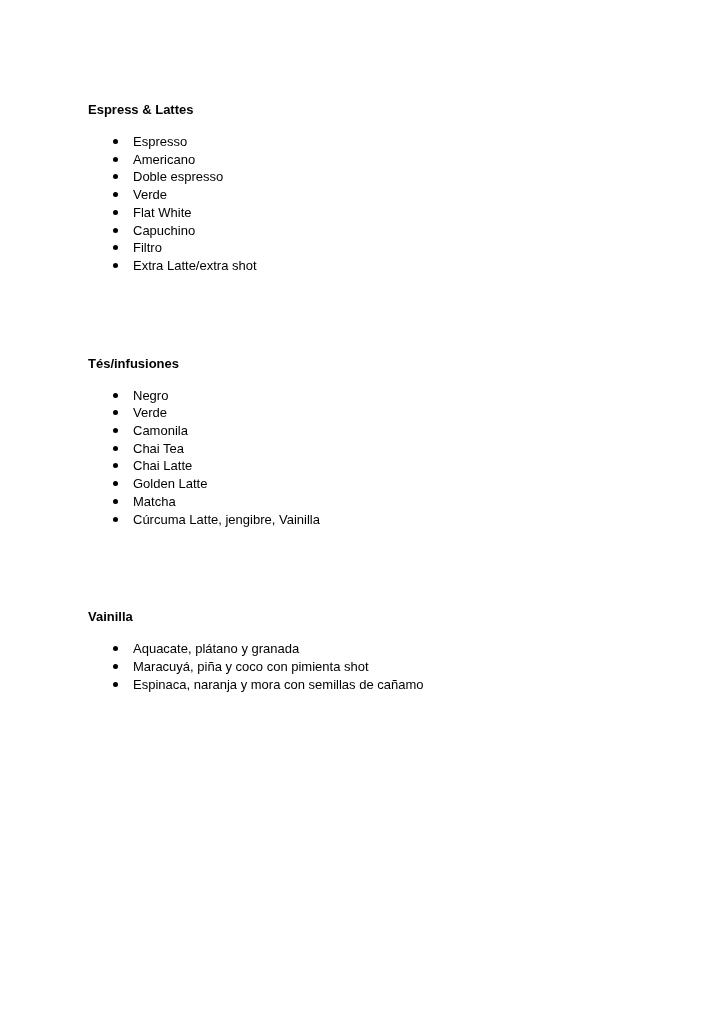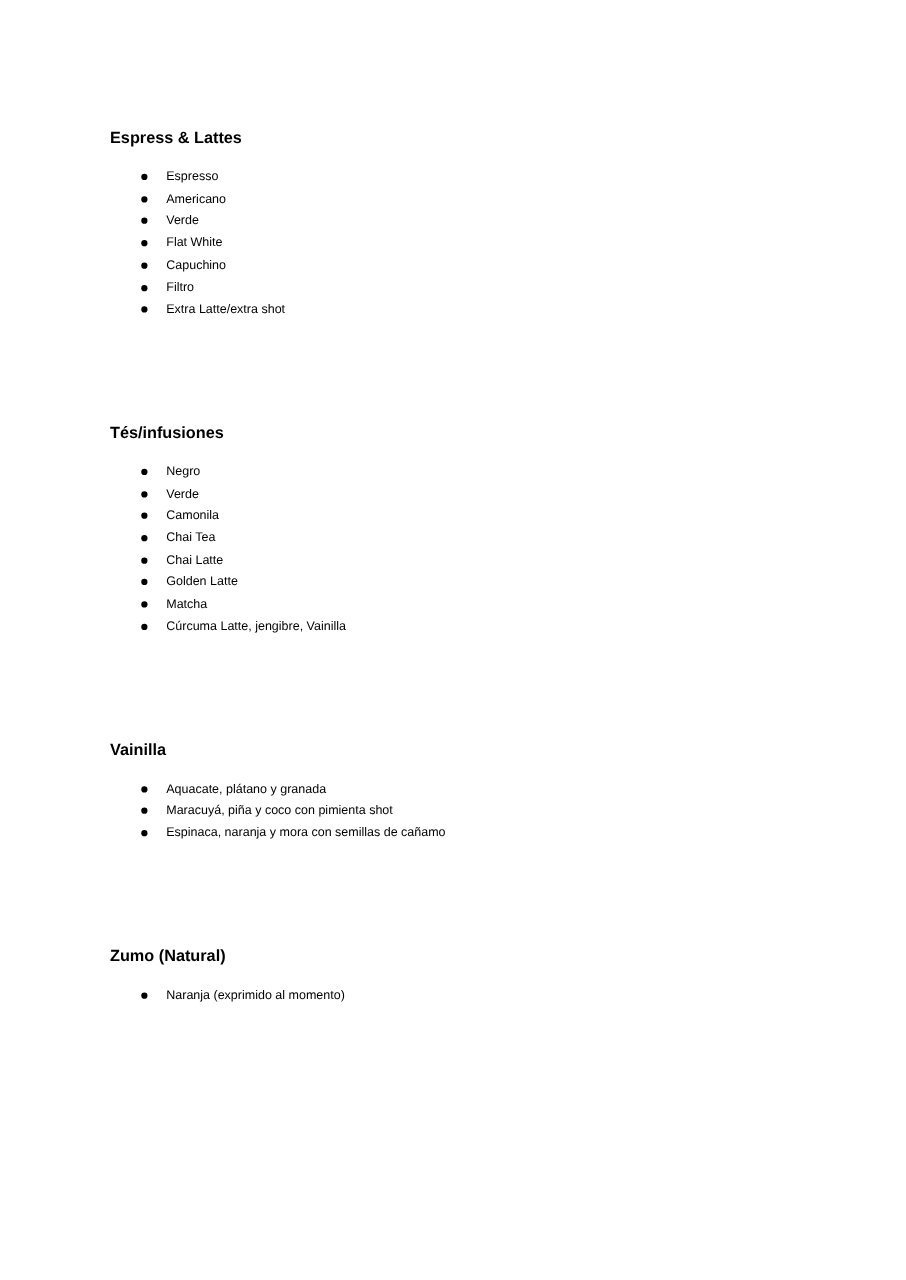--- a/index.html
+++ b/index.html
@@ -35,21 +35,21 @@
     padding: 0;
     color: #000000;
   }
   .items {
     margin: 15px 0 0 0;
     padding: 0 0 0 45px;
     list-style: none;
   }
   .items li {
     position: relative;
-    font-size: 10px;
+    font-size: 13px;
     line-height: 17.7px;
     color: #000000;
   }
   .items li::before {
     content: "";
     position: absolute;
     left: -20px;
     top: 6px;
     width: 5px;
     height: 5px;
@@ -60,20 +60,21 @@
 </head>
 <body>
 
 <div class="page">
   <div id="sections">
   <section class="menu-section">
     <h2 class="heading">Espress &amp; Lattes</h2>
     <ul class="items">
           <li>Espresso</li>
           <li>Americano</li>
+          <li>Doble espresso</li>
           <li>Verde</li>
           <li>Flat White</li>
           <li>Capuchino</li>
           <li>Filtro</li>
           <li>Extra Latte/extra shot</li>
         </ul>
   </section>
 
   <section class="menu-section">
     <h2 class="heading">Tés/infusiones</h2>
@@ -91,20 +92,14 @@
 
   <section class="menu-section">
     <h2 class="heading">Vainilla</h2>
     <ul class="items">
           <li>Aquacate, plátano y granada</li>
           <li>Maracuyá, piña y coco con pimienta shot</li>
           <li>Espinaca, naranja y mora con semillas de cañamo</li>
         </ul>
   </section>
 
-  <section class="menu-section">
-    <h2 class="heading">Zumo (Natural)</h2>
-    <ul class="items">
-          <li>Naranja (exprimido al momento)</li>
-        </ul>
-  </section>
 </div>
 </div>
 
 </body></html>

